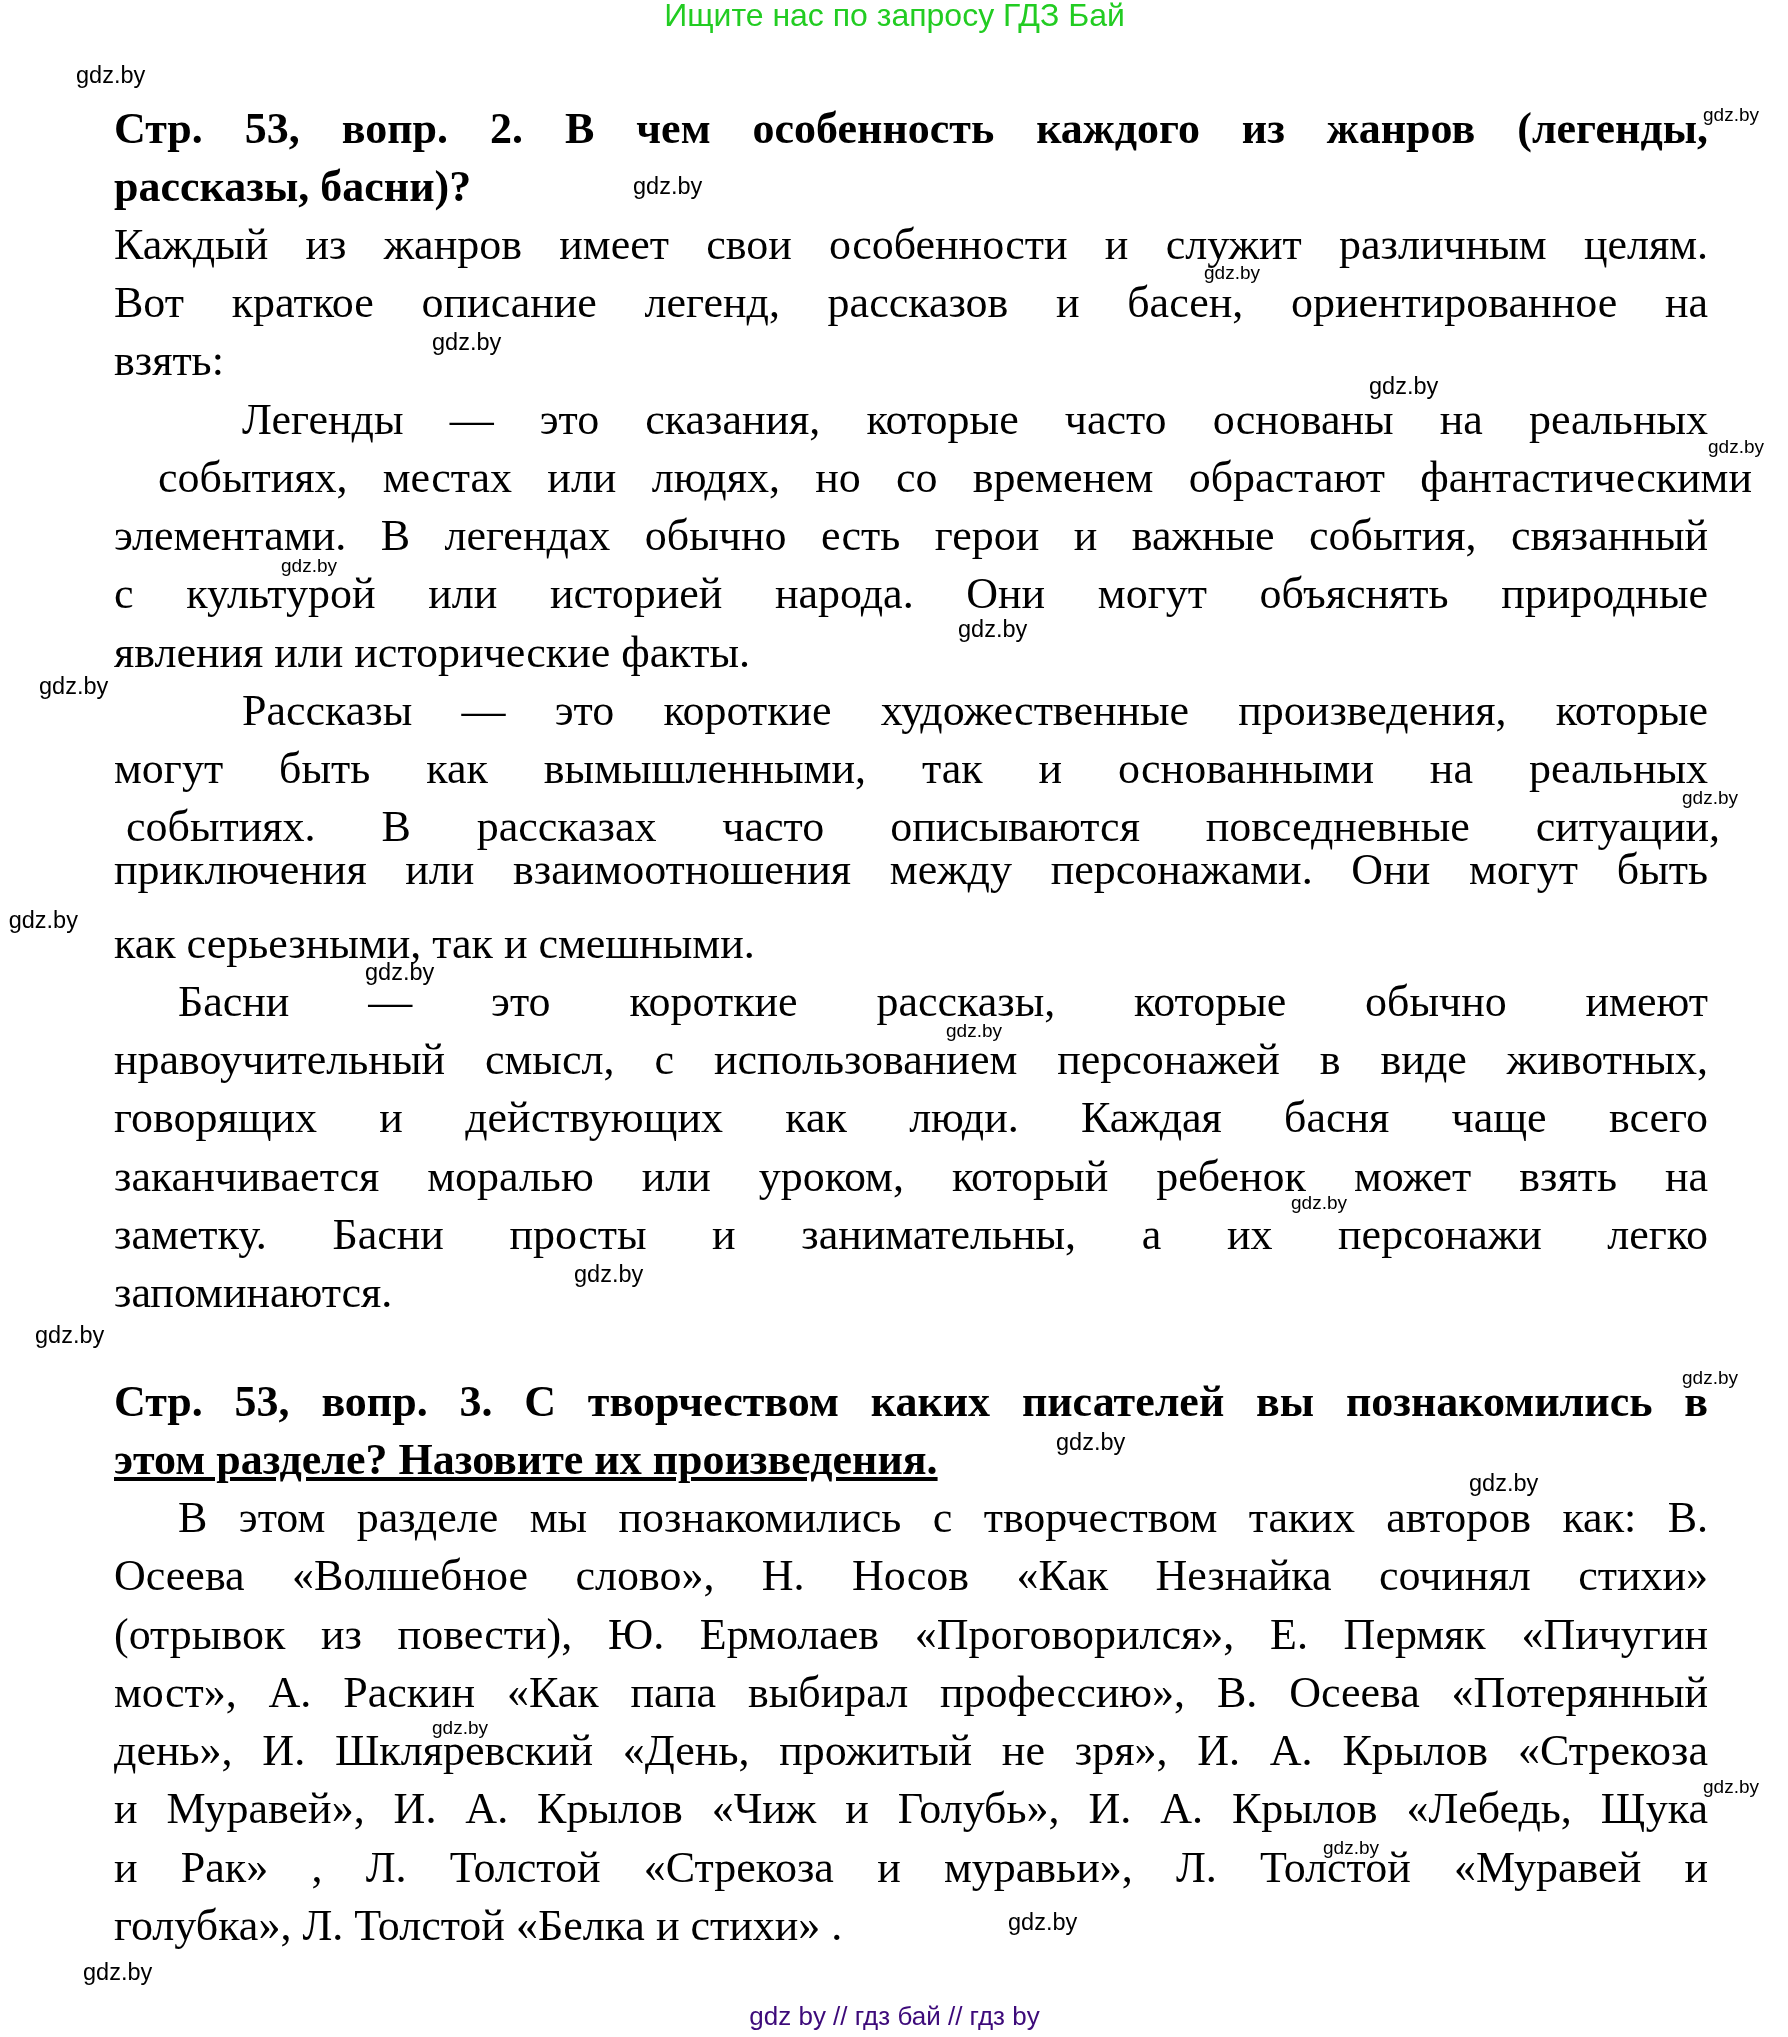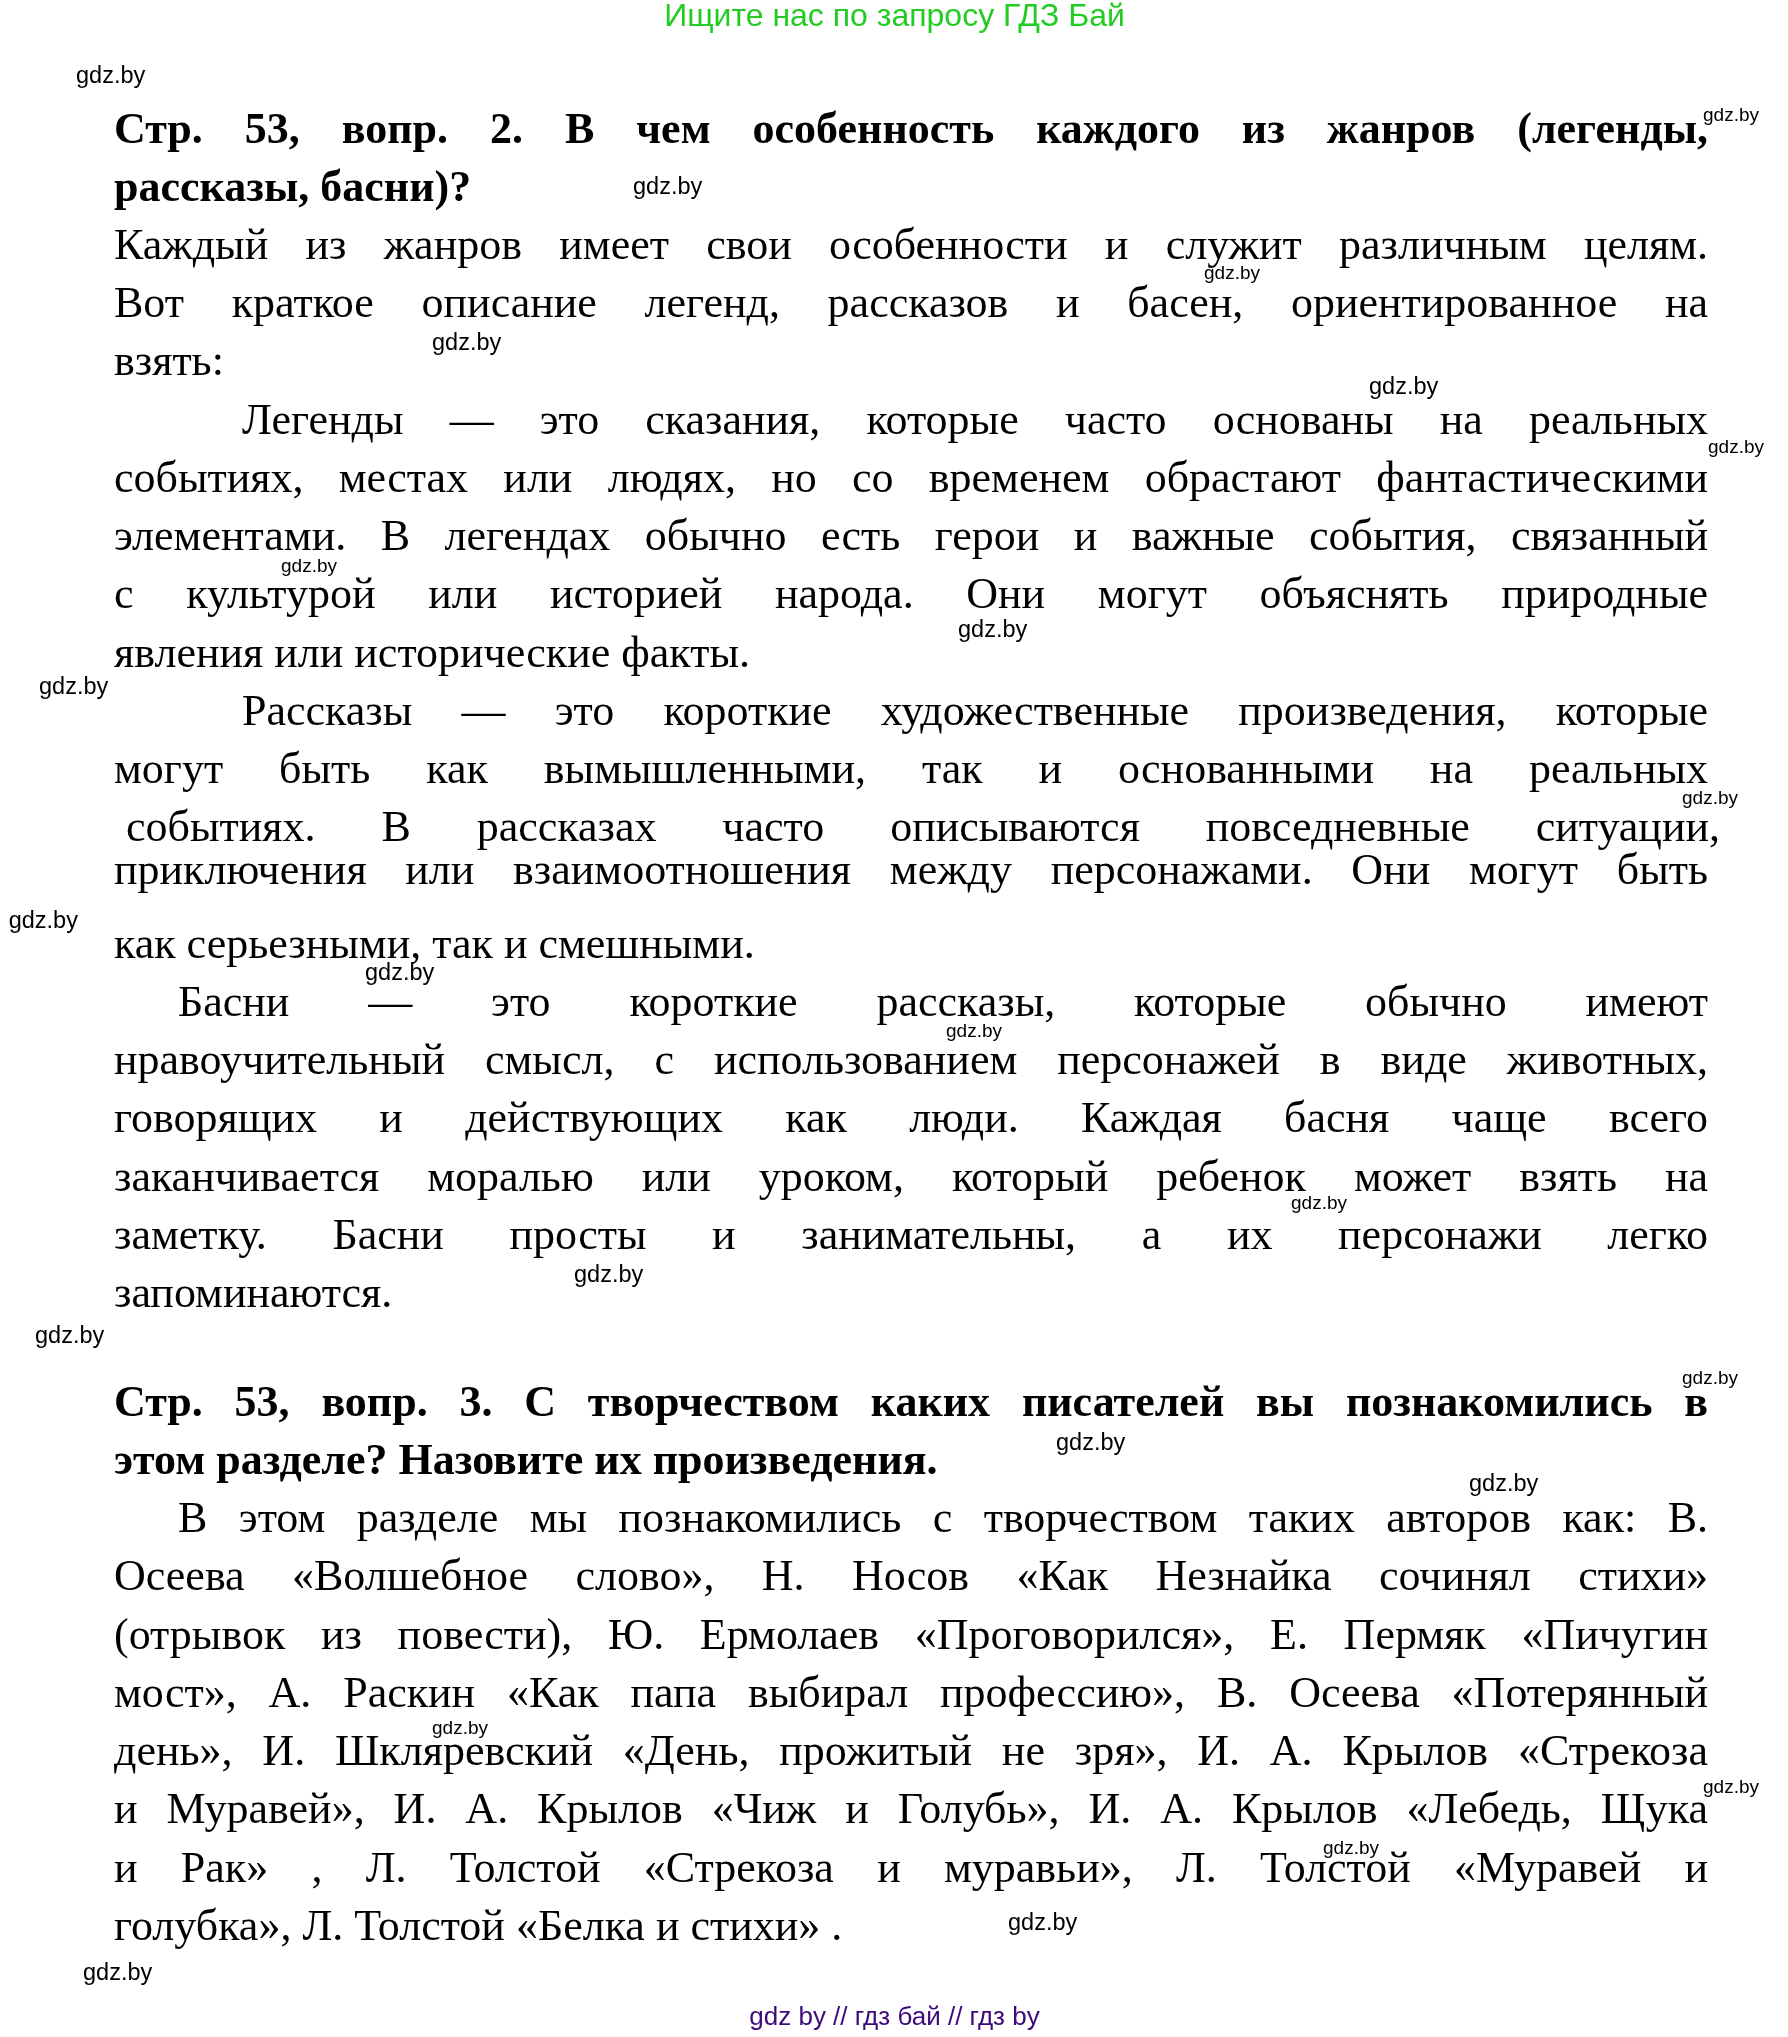--- a/index.html
+++ b/index.html
@@ -19,40 +19,40 @@
 <div class="banner" style="color:#22cc22;">Ищите нас по запросу ГДЗ Бай</div>
 
 <div class="line bold" style="top:103px;">Стр. 53, вопр. 2. В чем особенность каждого из жанров (легенды,</div>
 <div class="line bold last" style="top:161px;">рассказы, басни)?</div>
 
 <div class="line" style="top:219px;">Каждый из жанров имеет свои особенности и служит различным целям.</div>
 <div class="line" style="top:277px;">Вот краткое описание легенд, рассказов и басен, ориентированное на</div>
 <div class="line last" style="top:335px;">взять:</div>
 
 <div class="line ind" style="top:394px;">Легенды — это сказания, которые часто основаны на реальных</div>
-<div class="line" style="top:452px;">событиях, местах или людях, но со временем обрастают фантастическими</div>
+<div class="line" style="top:452px;margin-left:44px;">событиях, местах или людях, но со временем обрастают фантастическими</div>
 <div class="line" style="top:510px;">элементами. В легендах обычно есть герои и важные события, связанный</div>
 <div class="line" style="top:568px;">с культурой или историей народа. Они могут объяснять природные</div>
 <div class="line last" style="top:627px;">явления или исторические факты.</div>
 
 <div class="line ind" style="top:685px;">Рассказы — это короткие художественные произведения, которые</div>
 <div class="line" style="top:743px;">могут быть как вымышленными, так и основанными на реальных</div>
 <div class="line" style="top:801px;margin-left:12px;">событиях. В рассказах часто описываются повседневные ситуации,</div>
 <div class="line" style="top:844px;">приключения или взаимоотношения между персонажами. Они могут быть</div>
 <div class="line last" style="top:918px;">как серьезными, так и смешными.</div>
 
 <div class="line ind2" style="top:976px;">Басни — это короткие рассказы, которые обычно имеют</div>
 <div class="line" style="top:1034px;">нравоучительный смысл, с использованием персонажей в виде животных,</div>
 <div class="line" style="top:1092px;">говорящих и действующих как люди. Каждая басня чаще всего</div>
 <div class="line" style="top:1151px;">заканчивается моралью или уроком, который ребенок может взять на</div>
 <div class="line" style="top:1209px;">заметку. Басни просты и занимательны, а их персонажи легко</div>
 <div class="line last" style="top:1267px;">запоминаются.</div>
 
 <div class="line bold" style="top:1376px;">Стр. 53, вопр. 3. С творчеством каких писателей вы познакомились в</div>
-<div class="line bold last" style="top:1434px;">этом разделе? Назовите их произведения.</div>
+<div class="line bold last" style="top:1434px;text-decoration:underline;">этом разделе? Назовите их произведения.</div>
 
 <div class="line ind2" style="top:1492px;">В этом разделе мы познакомились с творчеством таких авторов как: В.</div>
 <div class="line" style="top:1550px;">Осеева «Волшебное слово», Н. Носов «Как Незнайка сочинял стихи»</div>
 <div class="line" style="top:1609px;">(отрывок из повести), Ю. Ермолаев «Проговорился», Е. Пермяк «Пичугин</div>
 <div class="line" style="top:1667px;">мост», А. Раскин «Как папа выбирал профессию», В. Осеева «Потерянный</div>
 <div class="line" style="top:1725px;">день», И. Шкляревский «День, прожитый не зря», И. А. Крылов «Стрекоза</div>
 <div class="line" style="top:1783px;">и Муравей», И. А. Крылов «Чиж и Голубь», И. А. Крылов «Лебедь, Щука</div>
 <div class="line" style="top:1842px;">и Рак» , Л. Толстой «Стрекоза и муравьи», Л. Толстой «Муравей и</div>
 <div class="line last" style="top:1900px;">голубка», Л. Толстой «Белка и стихи» .</div>
 

